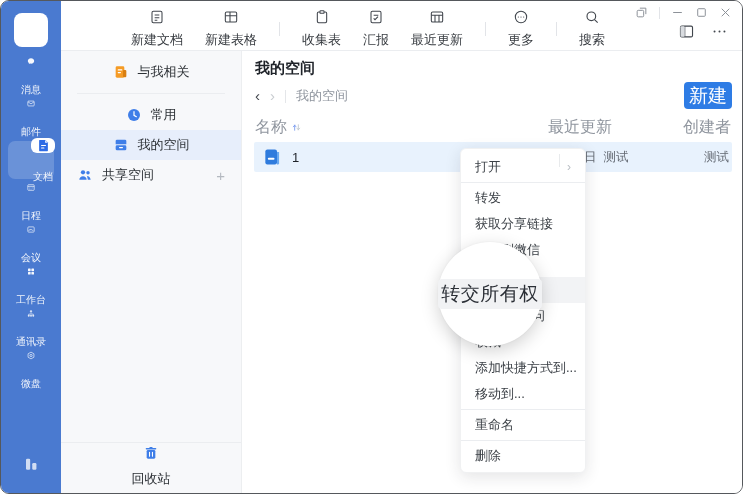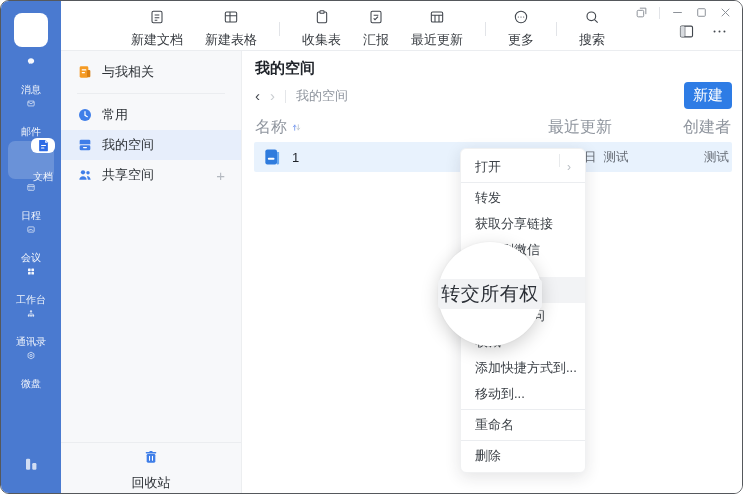--- a/index.html
+++ b/index.html
@@ -29,39 +29,39 @@
   .win-controls { position:absolute; top:5px; right:10px; display:flex; align-items:center; gap:11px; color:#8a8f96; }
   .win-controls svg { width:13px; height:13px; display:block; cursor:pointer; }
   .wc-sep { width:1px; height:12px; background:#e2e4e8; }
   .topbar-right { position:absolute; top:22px; right:14px; display:flex; align-items:center; gap:16px; color:#41464d; }
   .topbar-right svg { width:17px; height:17px; cursor:pointer; }
 
   .body-row { flex:1; display:flex; min-height:0; }
 
   
   .sidebar { width:181px; flex:0 0 181px; background:#f7f8fa; border-right:1px solid #eceef0; display:flex; flex-direction:column; padding-top:6px; }
-  .sb-item { height:30px; display:flex; align-items:center; gap:9px; padding:0 16px; font-size:13px; color:#2d3136; cursor:pointer; }
+  .sb-item { height:30px; display:flex; align-items:center; gap:9px; padding:0 16px; font-size:13px; color:#2d3136; cursor:pointer;justify-content:center; }
   .sb-item svg { width:16px; height:16px; flex:0 0 16px; }
   .sb-item.active { background:#e7eefb; }
   .sb-item .plus { margin-left:auto; color:#b4b9c0; font-size:15px; line-height:15px; }
   .sb-div { height:1px; background:#ebedf0; margin:6px 16px; }
   .sb-bottom { margin-top:auto; }
   .sb-bottom .sb-div { margin:0 0 6px 0; }
   .sb-bottom .sb-item { height:34px; margin-bottom:10px;flex-direction:column; }
 
   
   .main { position:relative; flex:1; background:#fff; padding:0 10px 0 12px; min-width:0; }
   .page-title { margin-top:8px; font-size:15px; font-weight:bold; color:#1f2329; padding-left:1px; }
   .nav-row { position:relative; height:36px; display:flex; align-items:center; gap:10px; padding-left:1px; }
   .nav-arrow { font-size:15px; line-height:16px; cursor:pointer; }
   .nav-back { color:#41464d; }
   .nav-fwd { color:#c8ccd0; }
   .nav-sep { width:1px; height:13px; background:#e4e6e9; }
   .breadcrumb { font-size:13px; color:#8f959e; cursor:pointer; }
-  .new-btn { position:absolute; right:0; top:4px; width:48px; height:27px; background:#2e7ce5; color:#fff; border:none; border-radius:4px; font-size:15px; cursor:pointer; font-family:inherit; }
+  .new-btn { position:absolute; right:0; top:4px; width:48px; height:27px; background:#2e7ce5; color:#fff; border:none; border-radius:4px; font-size:19px; cursor:pointer; font-family:inherit; }
   .thead { position:relative; height:24px; font-size:16px; color:#8f959e; }
   .th-name { position:absolute; left:1px; top:3px; display:flex; align-items:center; gap:4px; }
   .th-updated { position:absolute; left:294px; top:3px; }
   .th-creator { position:absolute; right:1px; top:3px; }
   .sort-ic { width:11px; height:11px; }
   .trow { position:relative; height:30px; margin-top:4px; background:#e8f2fd; border-radius:2px; display:flex; align-items:center; padding:0 8px; cursor:pointer; }
   .trow .doc-ic { width:20px; height:20px; margin-right:10px; }
   .trow .fname { font-size:13px; color:#1f2329; }
   .trow .fupdated { position:absolute; left:323px; font-size:12.5px; color:#646a73; white-space:pre; }
   .trow .fcreator { position:absolute; right:3px; font-size:12.5px; color:#646a73; }

